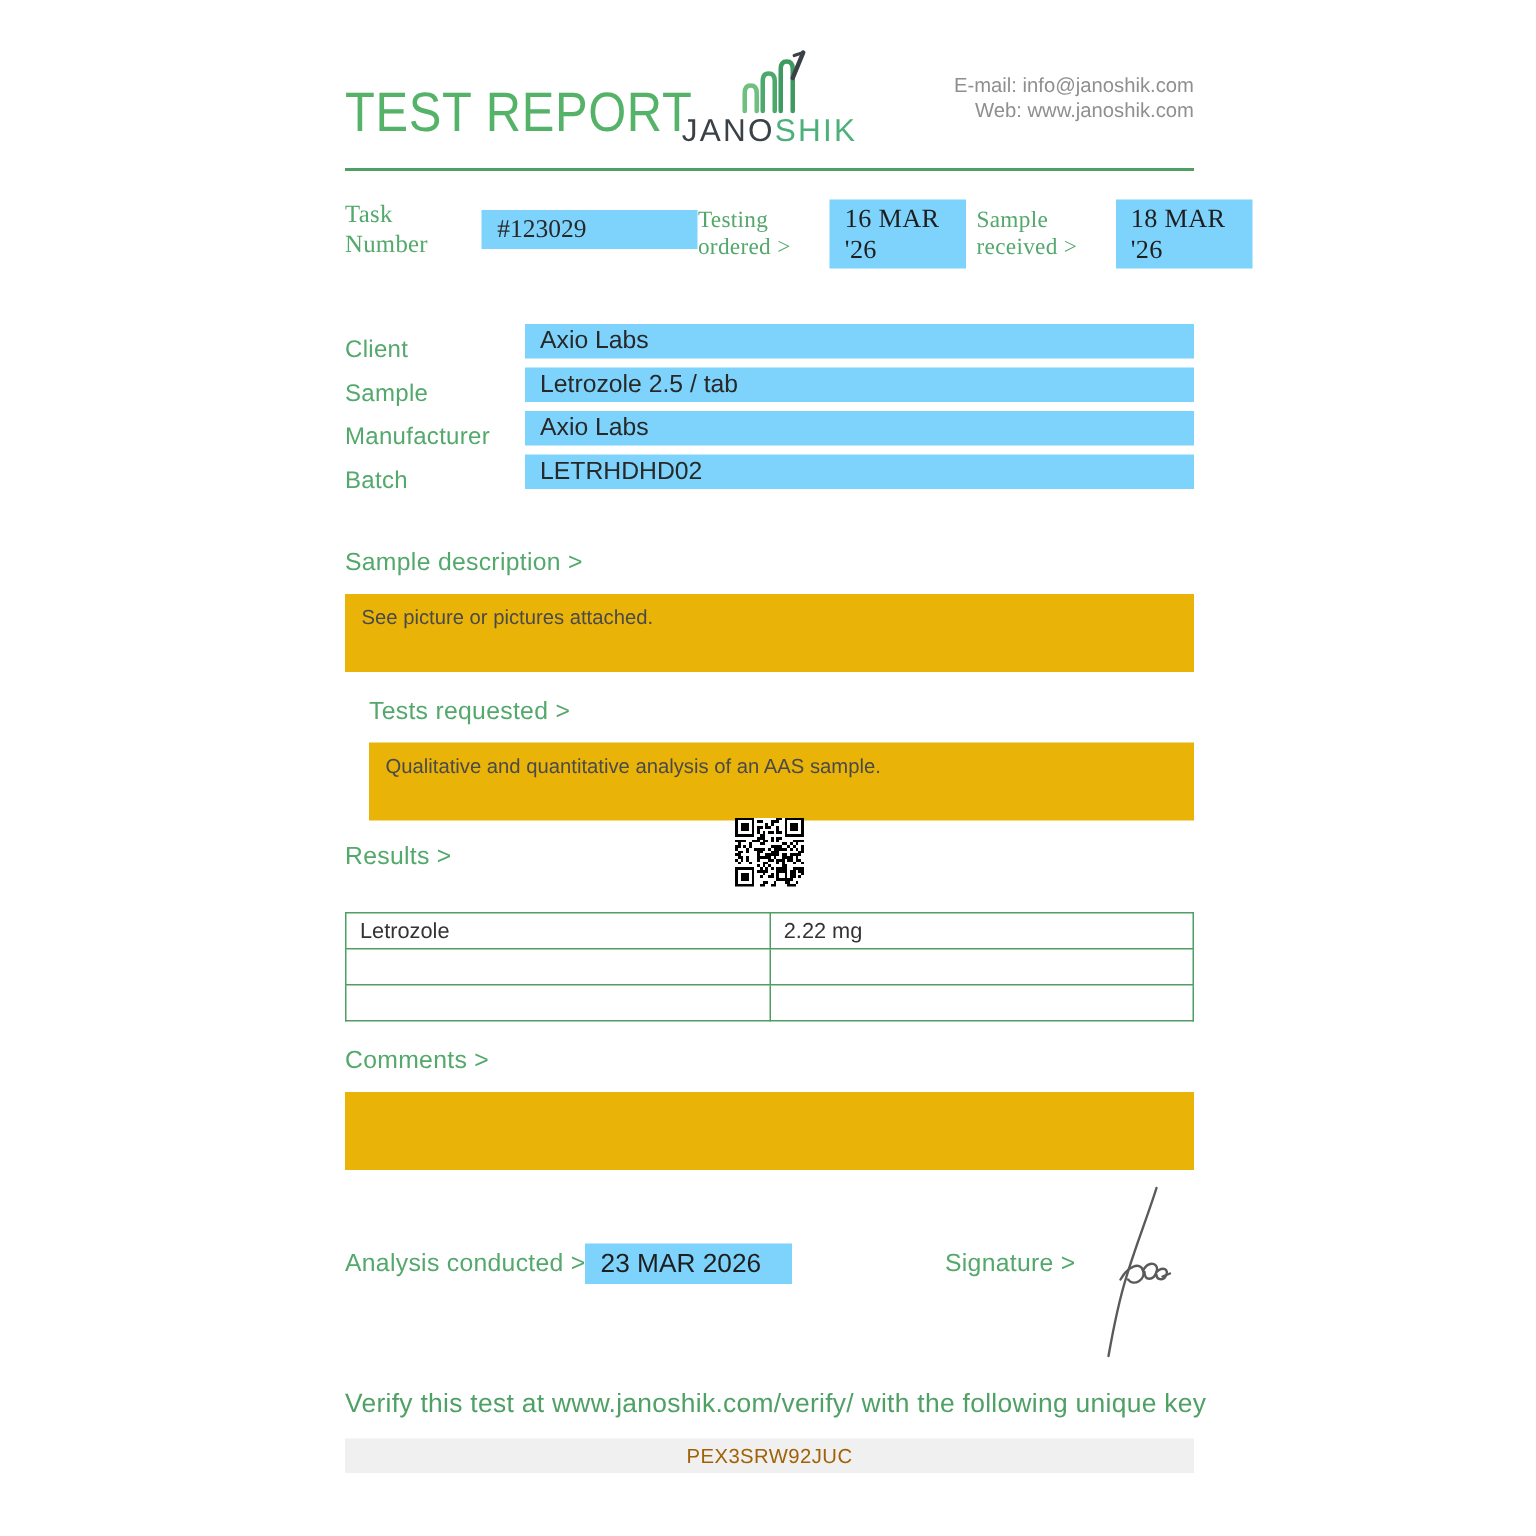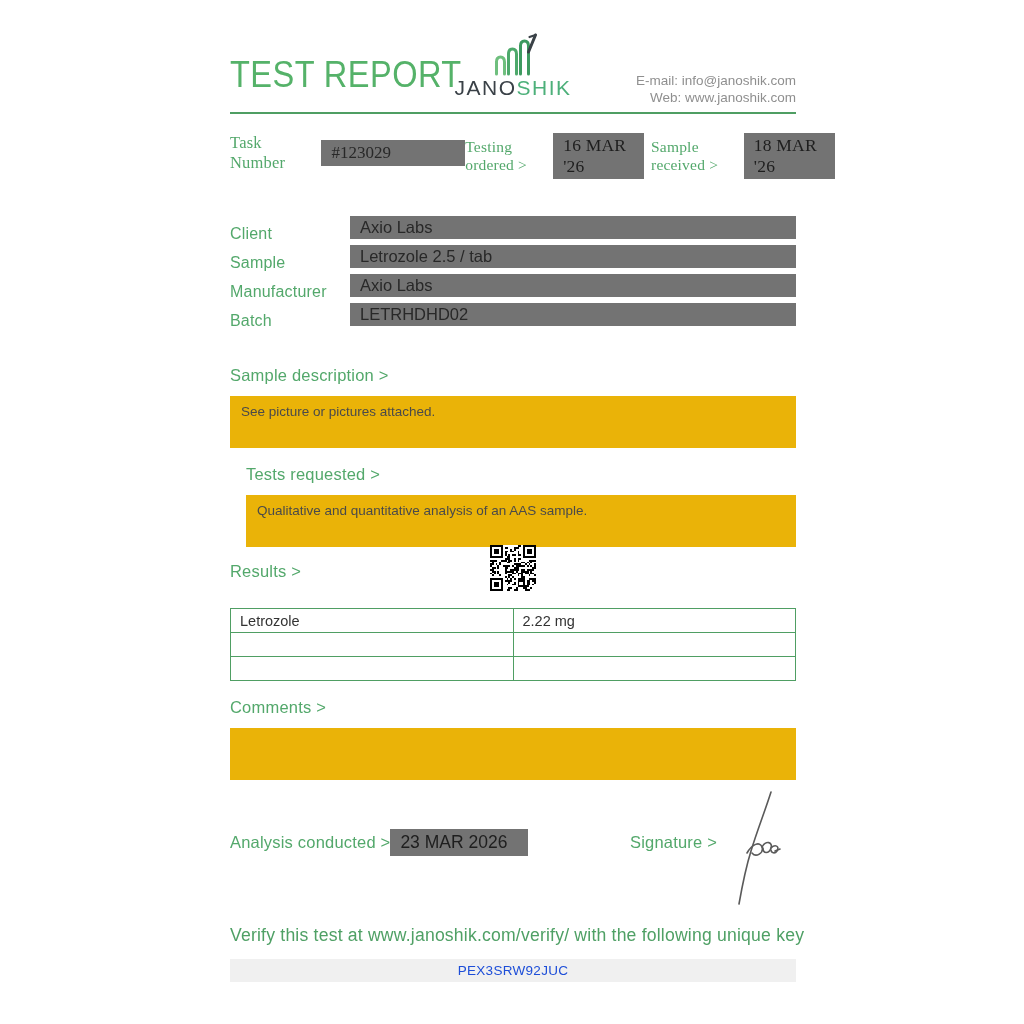--- a/index.html
+++ b/index.html
@@ -15,27 +15,27 @@
   .title{
     position:absolute;left:0;top:14px;font-size:37px;color:#55B269;
     letter-spacing:.5px;transform:scaleX(.88);transform-origin:left center;
     white-space:nowrap;font-weight:400;
   }
   .logo{position:absolute;left:50%;top:-8px;transform:translateX(-50%);text-align:center;}
   .logo-icon{display:block;margin:0 auto;}
   .logo-text{font-size:21px;font-weight:400;letter-spacing:1.5px;margin-top:-2px;white-space:nowrap;}
   .logo-text .dark{color:#3A4147;}
   .logo-text .green{color:#4DB07A;}
-  .contact{position:absolute;right:0;top:32px;text-align:right;font-size:13.5px;color:#8F8F8F;line-height:17px;}
+  .contact{position:absolute;right:0;top:8px;text-align:right;font-size:13.5px;color:#8F8F8F;line-height:17px;}
   .divider{margin-top:0;border:none;border-top:2.5px solid #4F9E63;width:100%;}
 
   
   .task-row{margin-top:19px;display:flex;justify-content:space-between;align-items:flex-start;font-family:Liberation Serif, serif;}
   .green-label{color:#53A86B;font-size:16.5px;letter-spacing:.2px;}
-  .gray-box{background:#737373;color:#282828;}
+  .gray-box{background:#7dd3fc;color:#282828;}
   .task-left{display:flex;align-items:center;gap:14px;}
   .task-value{width:146px;padding:3px 10px;font-size:17px;}
   .dates{display:flex;flex-direction:row;gap:7px;}
   .date-row{display:flex;align-items:center;justify-content:flex-end;gap:9px;}
   .date-row .green-label{font-size:15.5px;}
   .date-value{width:101px;padding:2px 10px;font-size:17.5px;color:#1E1E1E;letter-spacing:.2px;}
 
   
   .fields{margin-top:37px;}
   .field-row{display:flex;align-items:center;height:23px;margin-bottom:6px;}
@@ -58,21 +58,21 @@
   }
 
   
   .footer-row{position:relative;margin-top:49px;display:flex;align-items:center;}
   .analysis-value{margin-left:0;width:118px;padding:3px 10px;font-size:17.5px;color:#1E1E1E;}
   .sig-label{position:absolute;left:400px;top:4px;}
   .signature{position:absolute;left:495px;top:-40px;}
 
   .verify-line{margin-top:69px;color:#4FA065;font-size:17.6px;letter-spacing:.2px;white-space:nowrap;}
   .key-box{margin-top:13px;height:23px;line-height:23px;background:#F0F0F0;text-align:center;
-           font-size:13.5px;color:#1d4ed8;letter-spacing:.3px;}
+           font-size:13.5px;color:#a16207;letter-spacing:.3px;}
 </style>
 </head>
 <body>
 
 <div class="sheet">
 
   <div class="header">
     <div class="title">TEST REPORT</div>
 
     <div class="logo">

